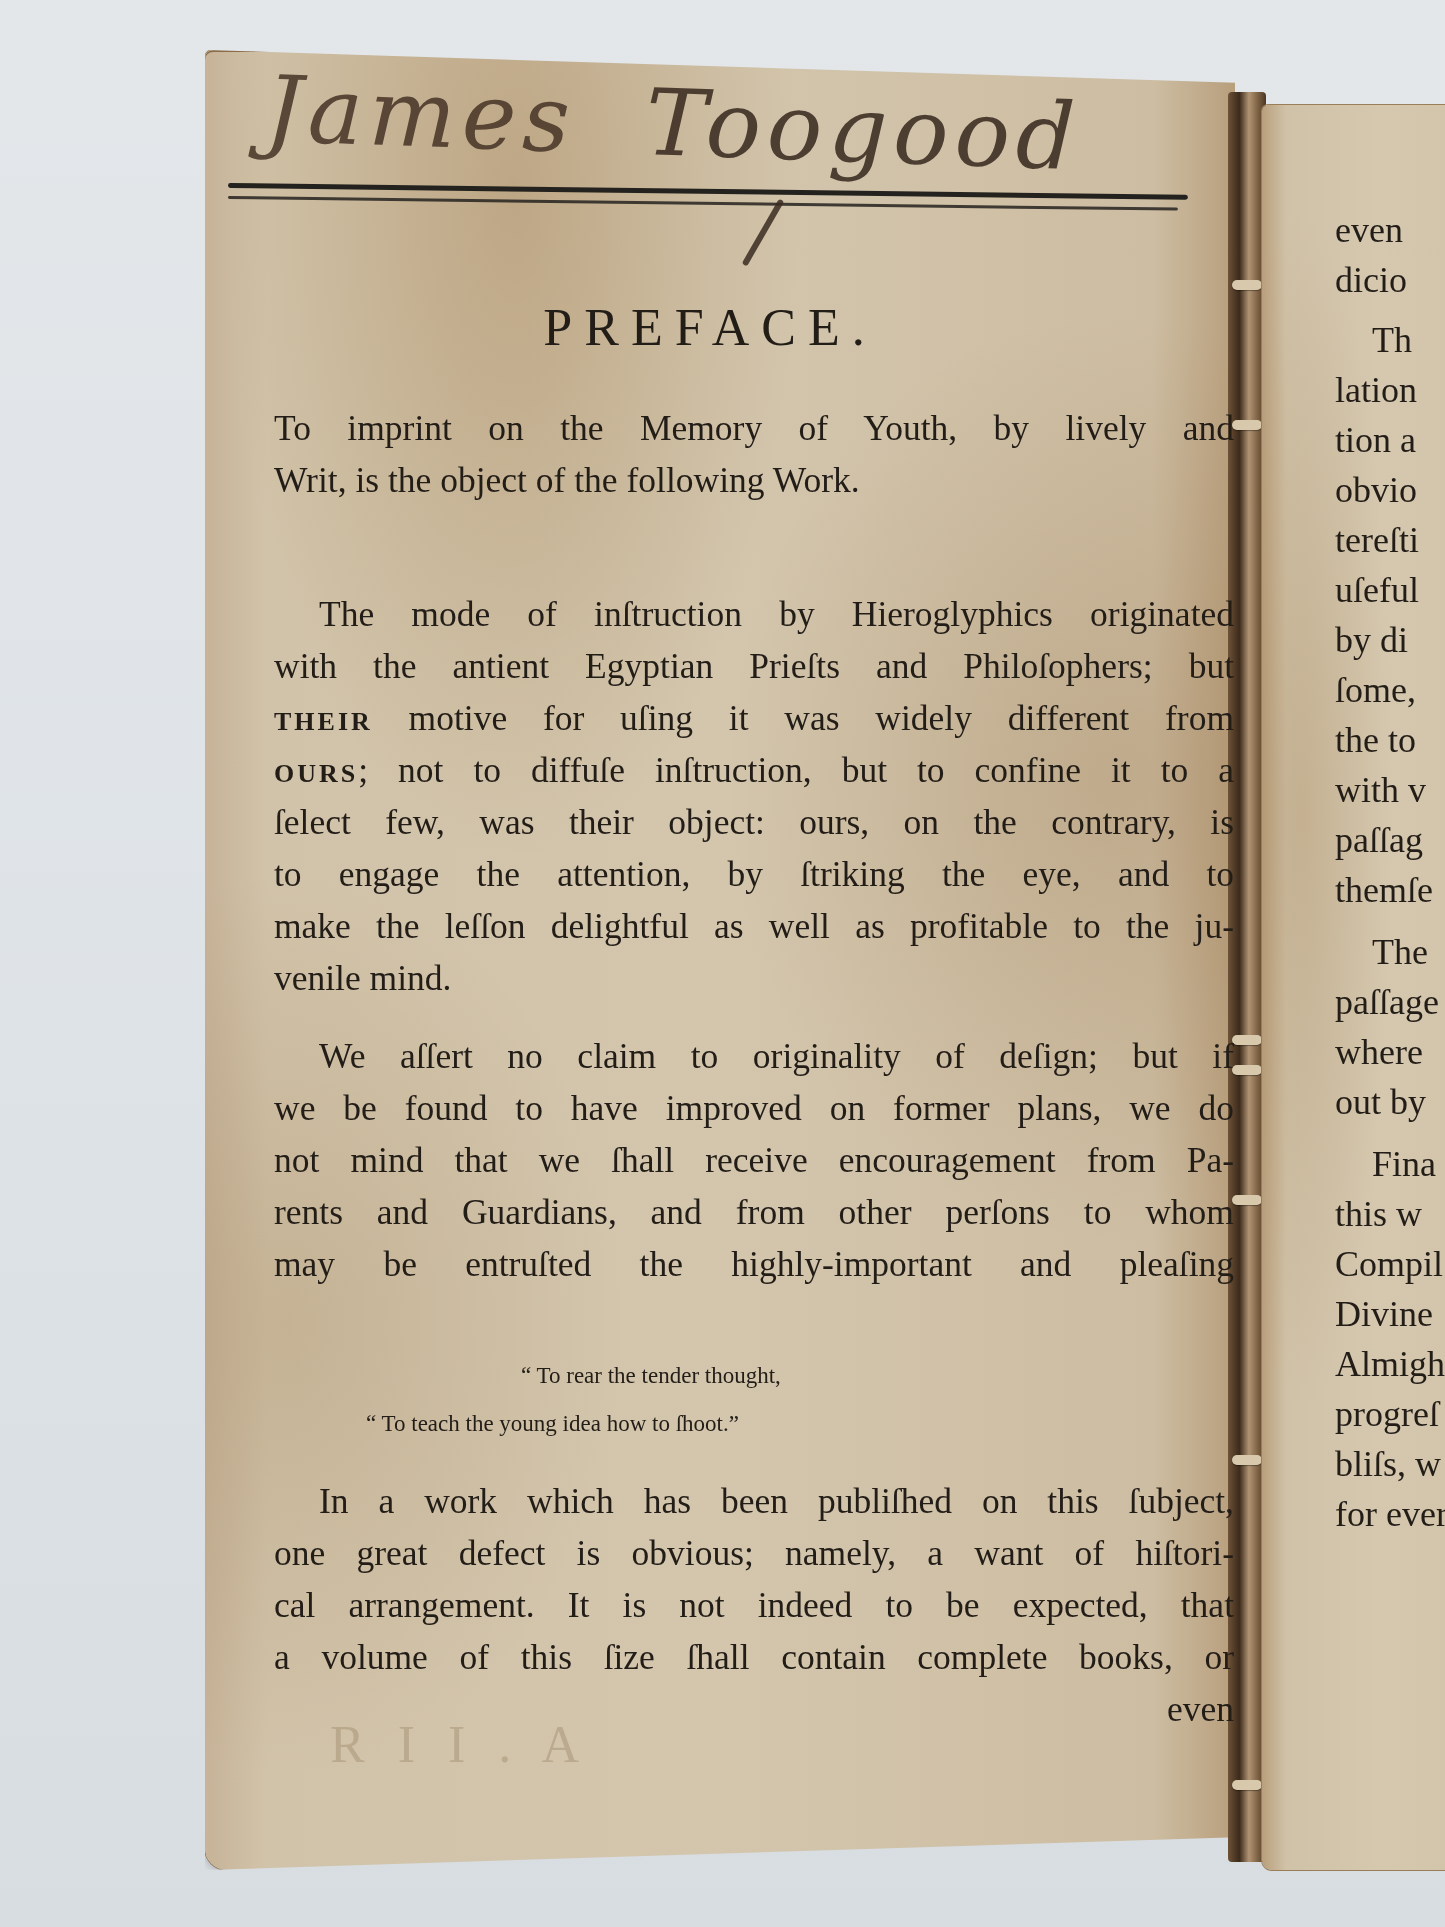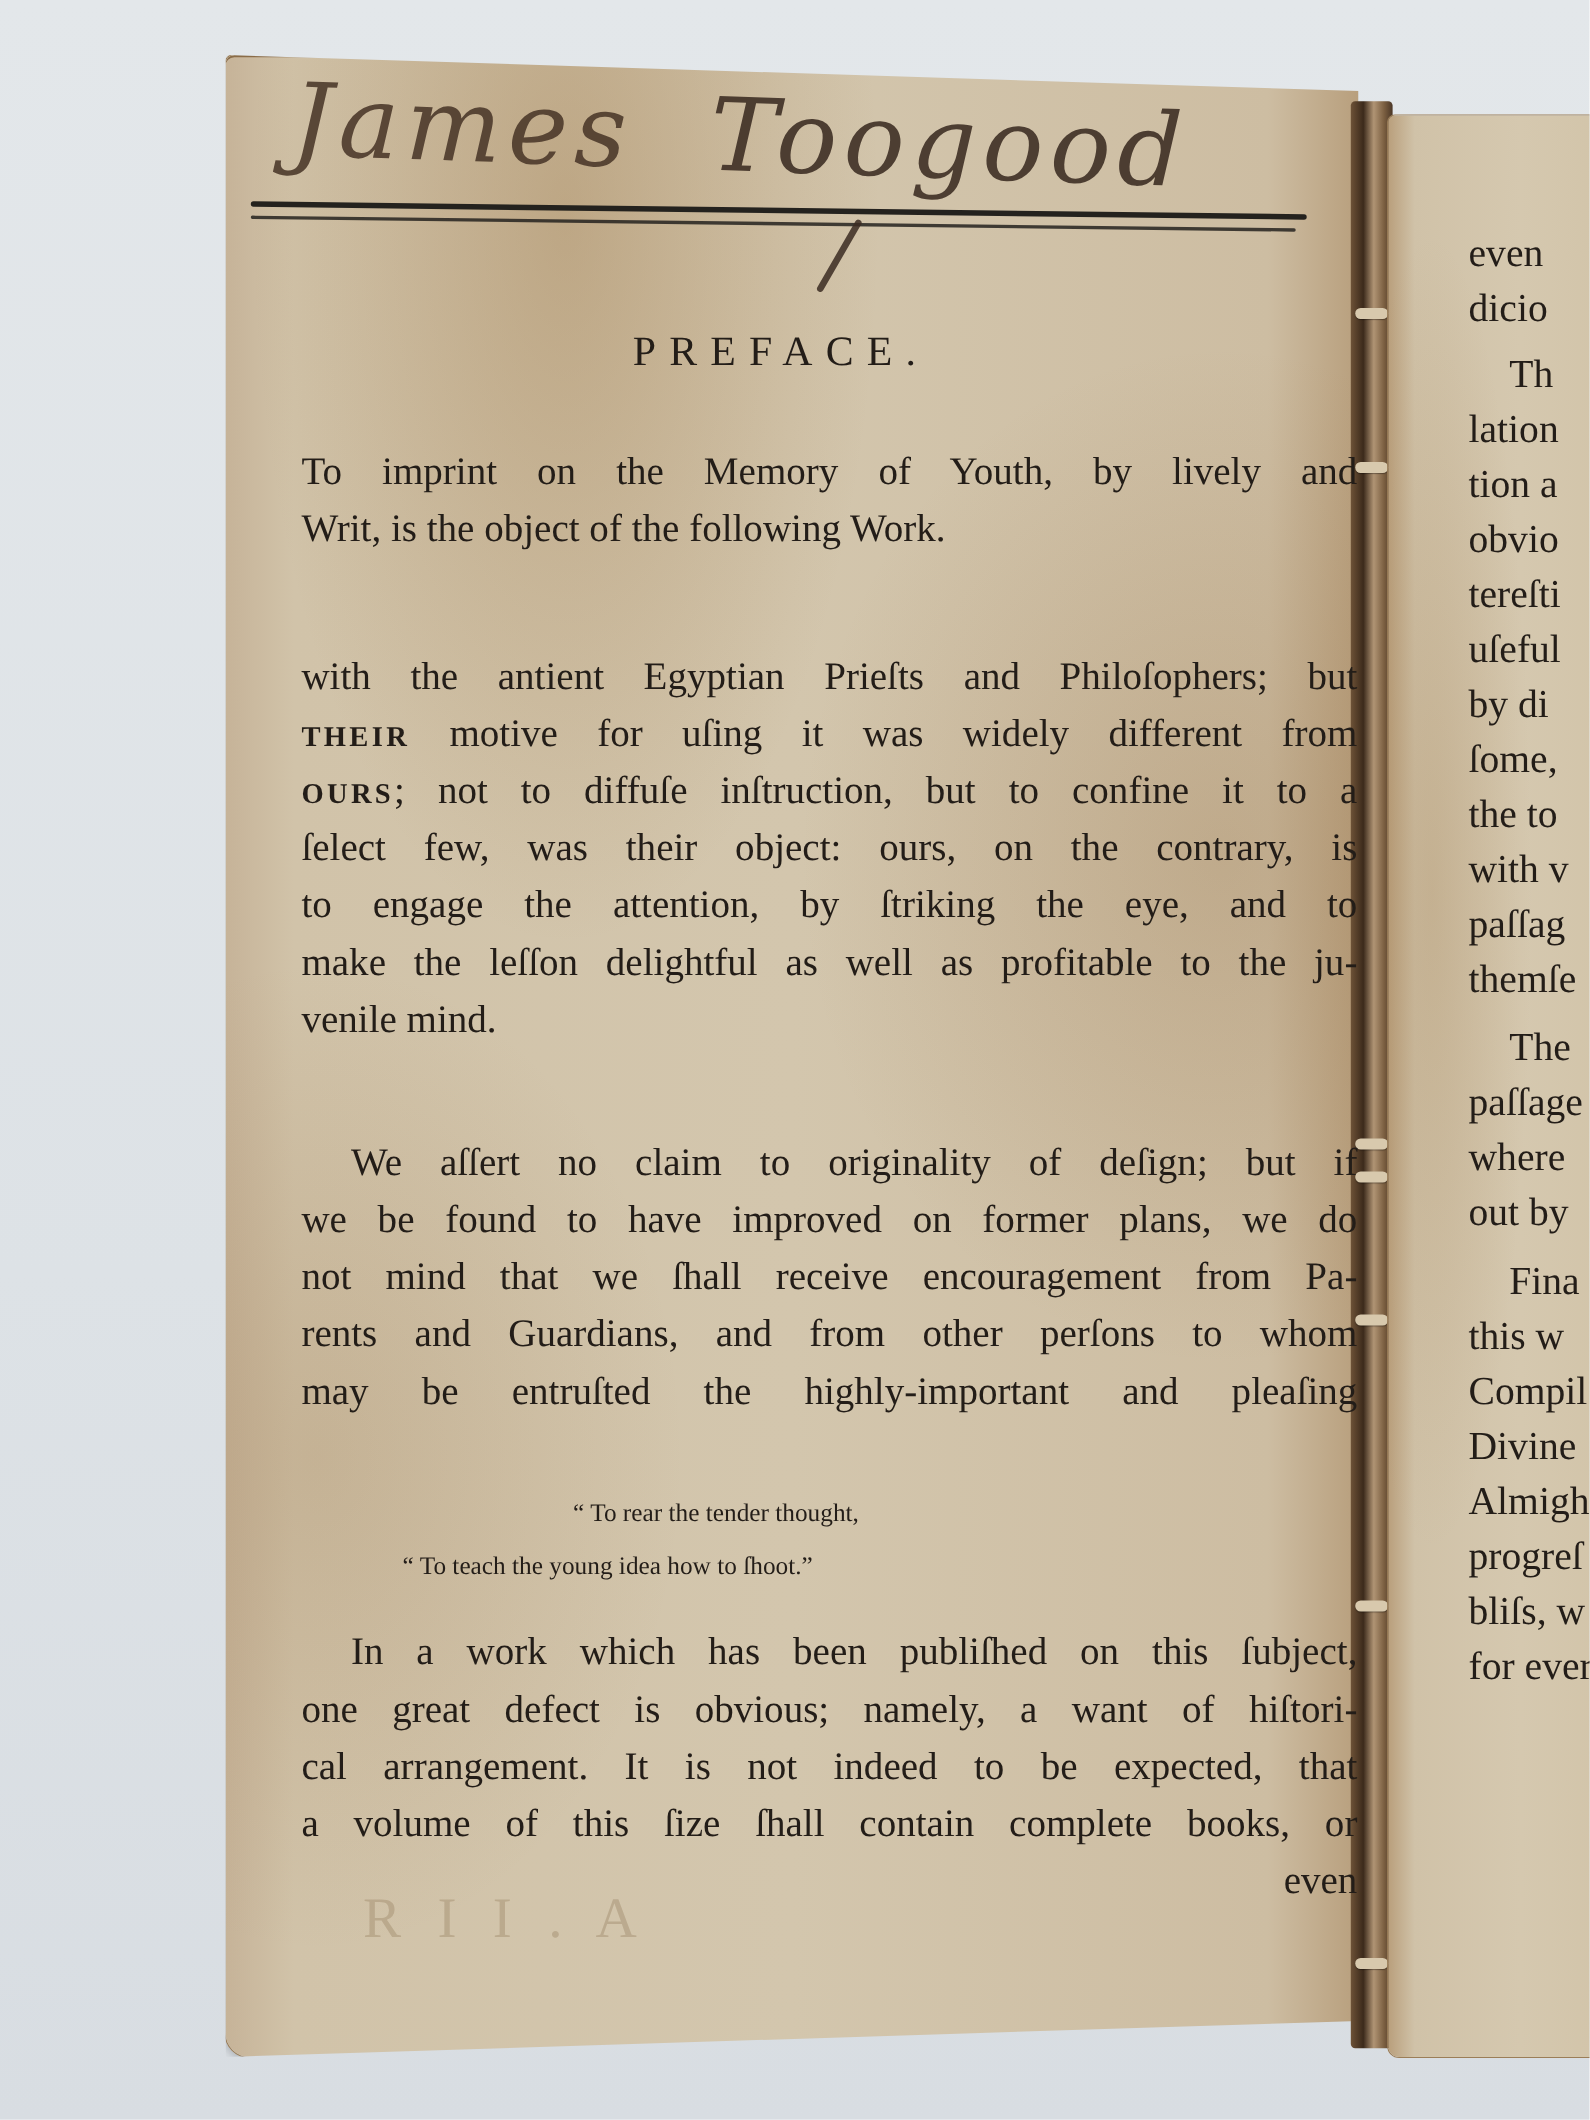--- a/index.html
+++ b/index.html
@@ -104,21 +104,21 @@
       opacity: 0.85;
     }
 
     
     .heading {
       position: absolute;
       left: 230px;
       width: 960px;
       top: 298px;
       text-align: center;
-      font-size: 38px;
+      font-size: 52px;
       letter-spacing: 12px;
       color: #231d18;
     }
     .text-block {
       position: absolute;
       left: 228px;
       width: 960px;
       font-size: 35.5px;
       line-height: 52px;
       color: #231d18;
@@ -187,20 +187,21 @@
 <div class="sig-tail"></div>
 
 <div class="heading">PREFACE.</div>
 
 <div class="text-block" style="top:402px">
   <span class="text-line">To imprint on the Memory of Youth, by lively and</span>
   <span class="text-line last">Writ, is the object of the following Work.</span>
 </div>
 
 <div class="text-block" style="top:588px">
+  <span class="text-line indent">The mode of inſtruction by Hieroglyphics originated</span>
   <span class="text-line">with the antient Egyptian Prieſts and Philoſophers; but</span>
   <span class="text-line"><span class="smallcaps">THEIR</span> motive for uſing it was widely different from</span>
   <span class="text-line"><span class="smallcaps">OURS</span>; not to diffuſe inſtruction, but to confine it to a</span>
   <span class="text-line">ſelect few, was their object: ours, on the contrary, is</span>
   <span class="text-line">to engage the attention, by ſtriking the eye, and to</span>
   <span class="text-line">make the leſſon delightful as well as profitable to the ju-</span>
   <span class="text-line last">venile mind.</span>
 </div>
 
 <div class="text-block" style="top:1030px">

